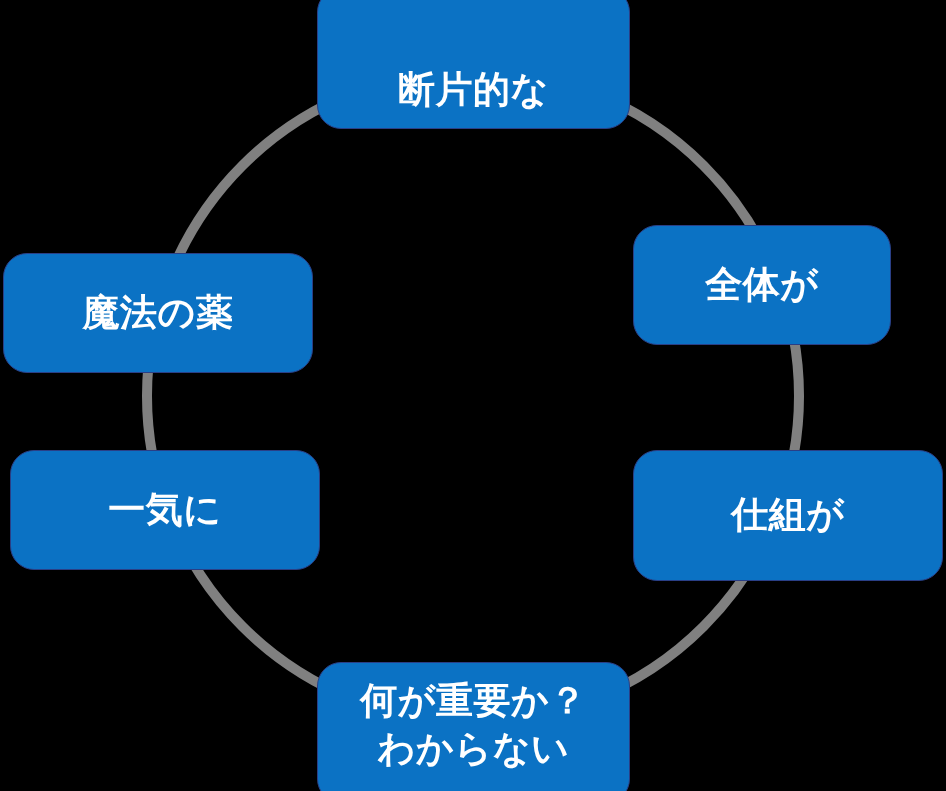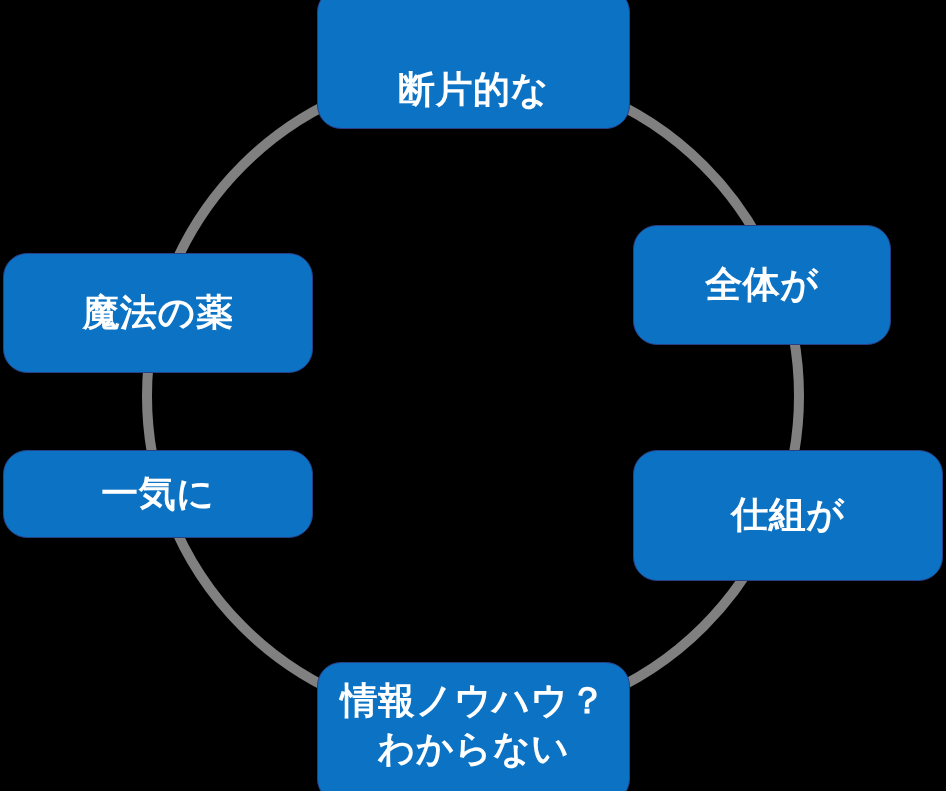--- a/index.html
+++ b/index.html
@@ -68,24 +68,24 @@
   }
   .pos-bottom {
     left: 317px;
     top: 662px;
     width: 313px;
     height: 141px;
     justify-content: flex-start;
     padding-top: 14px;
   }
   .pos-left-lower {
-    left: 3px;
+    left: 10px;
     top: 450px;
     width: 310px;
-    height: 88px;
+    height: 120px;
     gap: 32px;
   }
   .pos-left-upper {
     left: 3px;
     top: 225px;
     width: 310px;
     height: 120px;
     margin-top: 28px;
   }
 </style>
@@ -104,21 +104,21 @@
 
   <div class="node-box pos-right-upper">
     <span class="node-line">全体が</span>
   </div>
 
   <div class="node-box pos-right-lower">
     <span class="node-line">仕組が</span>
   </div>
 
   <div class="node-box pos-bottom">
-    <span class="node-line">情報ノウハウ？</span>
+    <span class="node-line">何が重要か？</span>
     <span class="node-line">わからない</span>
   </div>
 
   <div class="node-box pos-left-lower">
     <span class="node-line">一気に</span>
   </div>
 
   <div class="node-box pos-left-upper">
     <span class="node-line">魔法の薬</span>
   </div>

